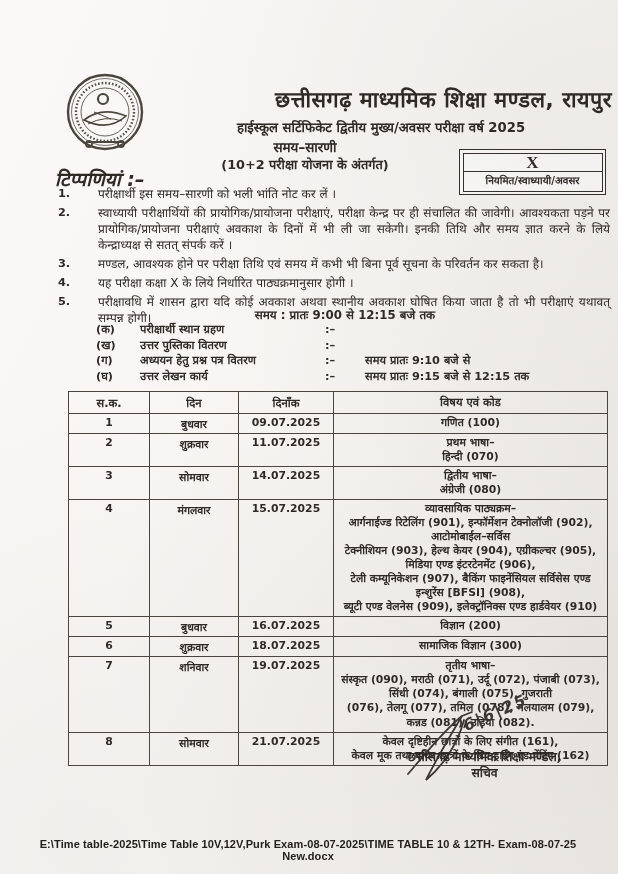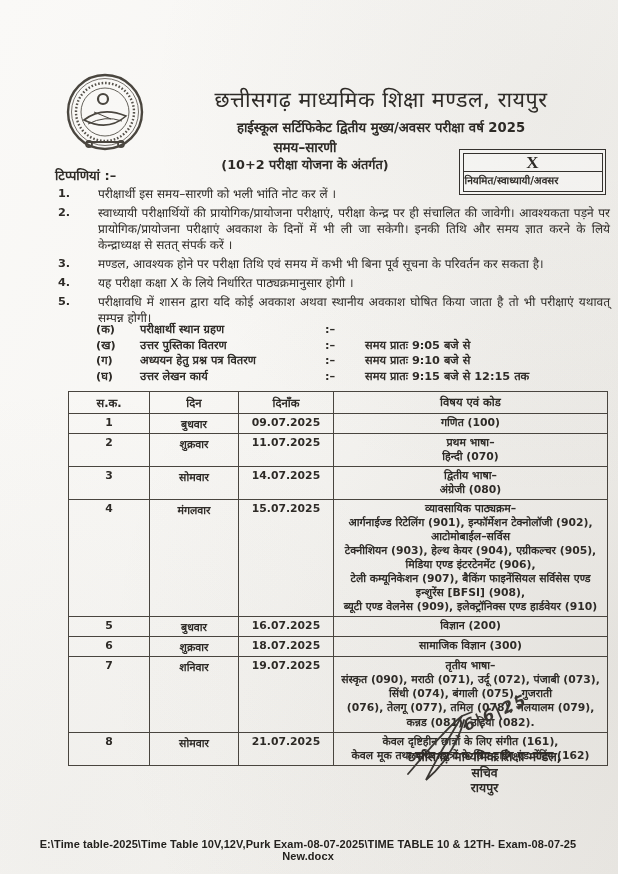--- a/index.html
+++ b/index.html
@@ -16,38 +16,38 @@
   .page::before{
     content:"";position:absolute;inset:0;pointer-events:none;
     background:
       radial-gradient(circle at 88% 12%, rgba(120,113,100,0.07), transparent 42%),
       radial-gradient(circle at 96% 75%, rgba(120,113,100,0.09), transparent 55%),
       radial-gradient(circle at 10% 95%, rgba(120,113,100,0.05), transparent 45%);
   }
   .abs{position:absolute;}
   
   .logo{left:64px;top:72px;width:82px;height:82px;}
-  .hdr-org{left:150px;top:84px;width:462px;text-align:center;
-    font-size:21.5px;font-weight:400;letter-spacing:0.5px;}
+  .hdr-org{left:150px;top:84px;width:462px;text-align:right;
+    font-size:21.5px;font-weight:700;letter-spacing:0.5px;}
   .hdr-exam{left:150px;top:118px;width:462px;text-align:center;
     font-size:13.2px;font-weight:700;}
   .hdr-sched{left:55px;top:138px;width:500px;text-align:center;
     font-size:13.5px;font-weight:700;}
   .hdr-scheme{left:55px;top:155px;width:500px;text-align:center;
     font-size:12.8px;font-weight:700;}
   
   .class-box{left:459px;top:149px;width:147px;height:46px;
     border:1.7px solid #35322e;padding:2.5px;box-sizing:border-box;background:rgba(255,255,255,0.35);}
   .class-box-inner{border:1.2px solid #35322e;height:100%;display:flex;flex-direction:column;box-sizing:border-box;}
   .class-x{flex:1;display:flex;align-items:center;justify-content:center;
     font-family:"Liberation Serif","DejaVu Serif",serif;font-size:17px;font-weight:700;
     border-bottom:1.2px solid #35322e;line-height:1;}
-  .class-cat{font-size:10.2px;font-weight:700;text-align:left;padding:1px 1px 20px;}
-  
-  .notes-heading{left:55px;top:166px;font-size:13px;font-weight:700;}
+  .class-cat{font-size:10.2px;font-weight:700;text-align:center;padding:1px 1px 20px;}
+  
+  .notes-heading{left:55px;top:166px;font-size:19px;font-weight:700;font-style:italic;}
   .notes{left:58px;top:187px;width:552px;}
   .note-item{display:grid;grid-template-columns:40px 1fr;margin-bottom:3px;}
   .note-num{font-size:11.3px;font-weight:700;}
   .note-text{font-size:12px;font-weight:400;line-height:1.33;text-align:justify;}
   
   .timing-heading{left:95px;top:306px;width:500px;text-align:center;
     font-size:11.8px;font-weight:700;}
   .timing{left:96px;top:322px;width:505px;}
   .timing-row{display:grid;grid-template-columns:44px 185px 40px 1fr;
     font-size:11.3px;font-weight:600;line-height:1.38;}
@@ -124,31 +124,31 @@
       <div class="note-item">
         <span class="note-num">4.</span>
         <span class="note-text">यह परीक्षा कक्षा X के लिये निर्धारित पाठ्यक्रमानुसार होगी ।</span>
       </div>
       <div class="note-item">
         <span class="note-num">5.</span>
         <span class="note-text">परीक्षावधि में शासन द्वारा यदि कोई अवकाश अथवा स्थानीय अवकाश घोषित किया जाता है तो भी परीक्षाएं यथावत् सम्पन्न होगी।</span>
       </div>
     </div>
 
+  <div class="abs timing-heading">समय : प्रातः 9:00 से 12:15 बजे तक</div>
   <div class="abs timing">
       <div class="timing-row">
         <span class="timing-marker">(क)</span>
         <span>परीक्षार्थी स्थान ग्रहण</span>
         <span>:–</span>
       </div>
       <div class="timing-row">
         <span class="timing-marker">(ख)</span>
         <span>उत्तर पुस्तिका वितरण</span>
         <span>:–</span>
-        <span>समय प्रातः 9:05 बजे से</span>
       </div>
       <div class="timing-row">
         <span class="timing-marker">(ग)</span>
         <span>अध्ययन हेतु प्रश्न पत्र वितरण</span>
         <span>:–</span>
         <span>समय प्रातः 9:10 बजे से</span>
       </div>
       <div class="timing-row">
         <span class="timing-marker">(घ)</span>
         <span>उत्तर लेखन कार्य</span>
@@ -230,18 +230,17 @@
   <div class="abs sig-scrawl">
     <svg width="170" height="76" viewBox="0 0 170 76" fill="none">
       <path d="M10,64 C22,50 48,18 64,6 C52,26 34,58 28,70 C40,60 58,40 66,10" stroke="#3a3733" stroke-width="1.8" stroke-linecap="round"></path>
       <path d="M64,6 L74,2" stroke="#3a3733" stroke-width="1.6" stroke-linecap="round"></path>
     </svg>
   </div>
   <div class="abs sig-date">6|6|25</div>
   <div class="abs sig-block">
     <div>छत्तीसगढ़ माध्यमिक शिक्षा मण्डल,</div>
     <div>सचिव</div>
-    <div>रायपुर</div>
   </div>
 
   <div class="abs footer">E:\Time table-2025\Time Table 10V,12V,Purk Exam-08-07-2025\TIME TABLE 10 &amp; 12TH- Exam-08-07-25 New.docx</div>
 
 </div>
 
 </body></html>

